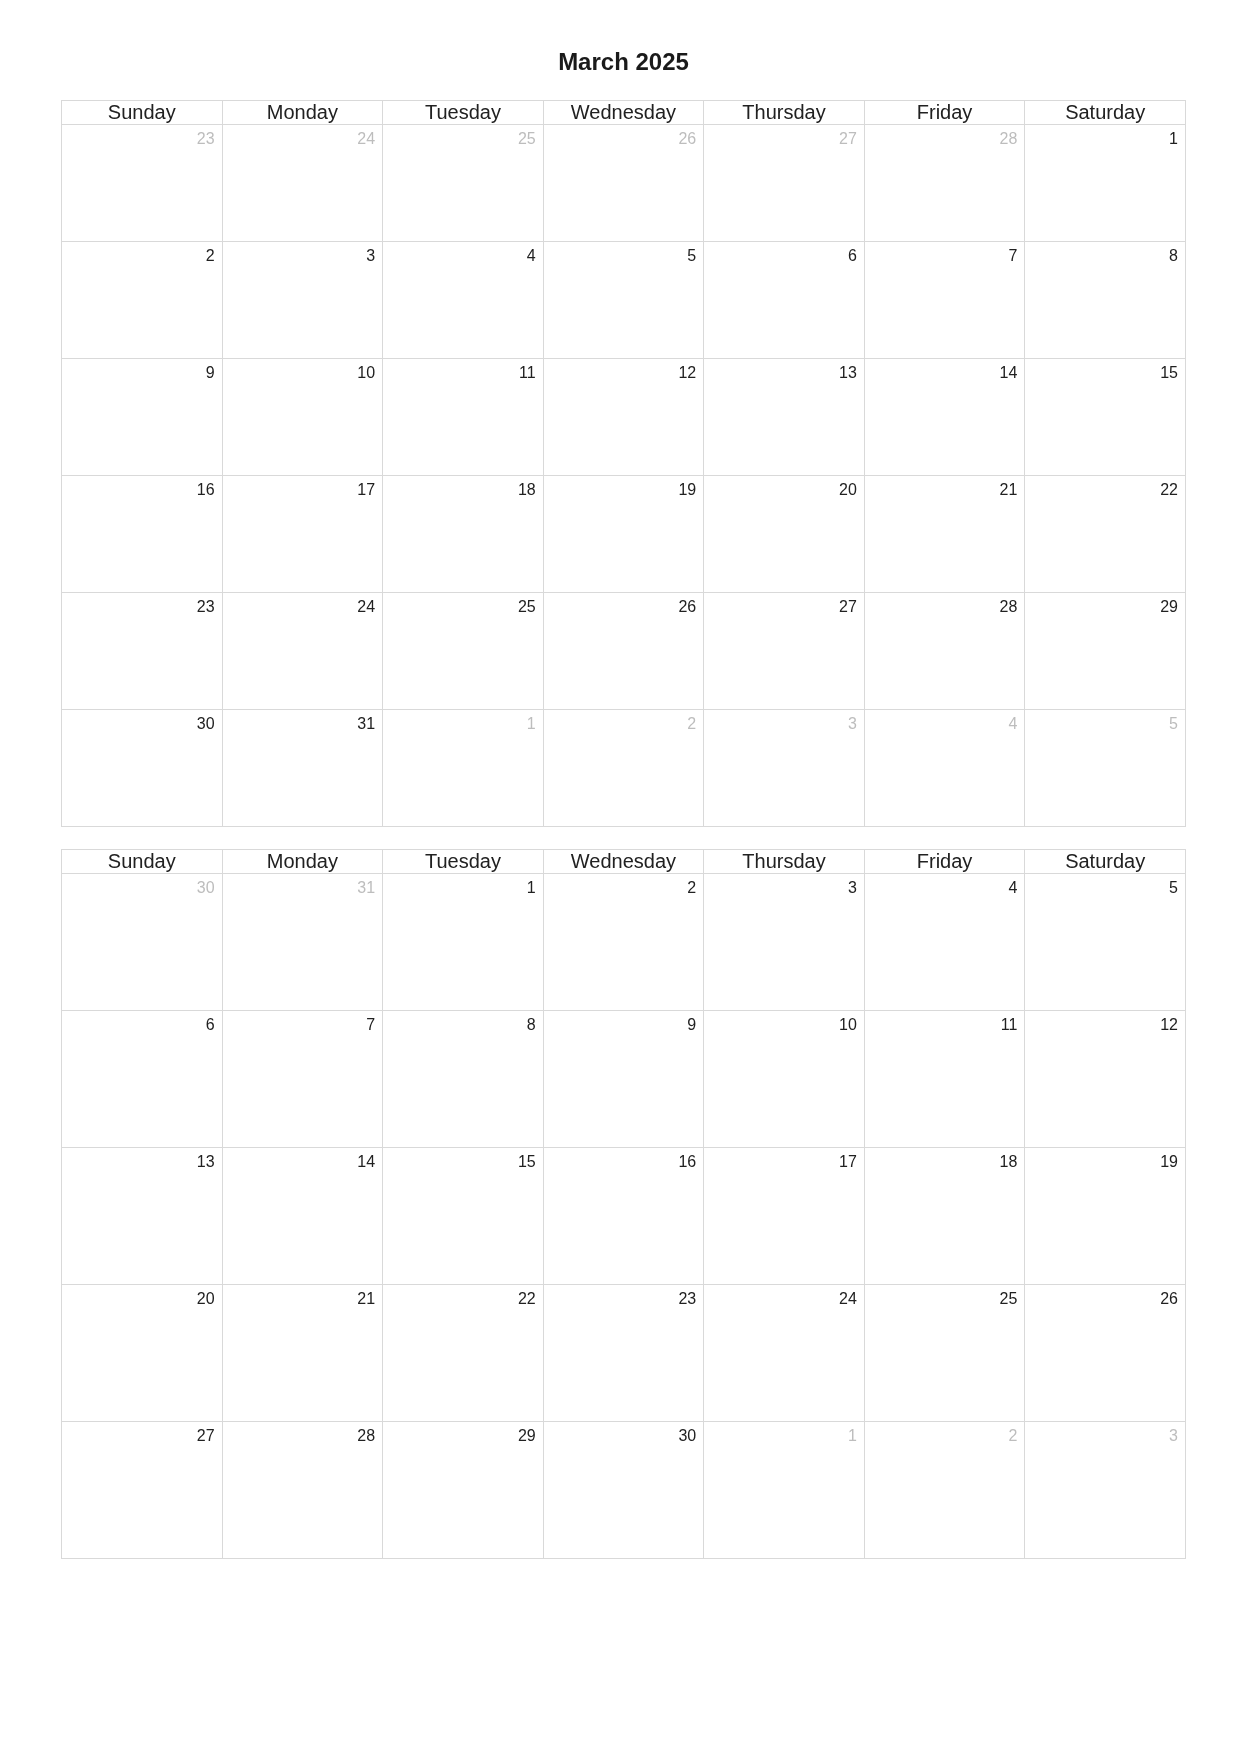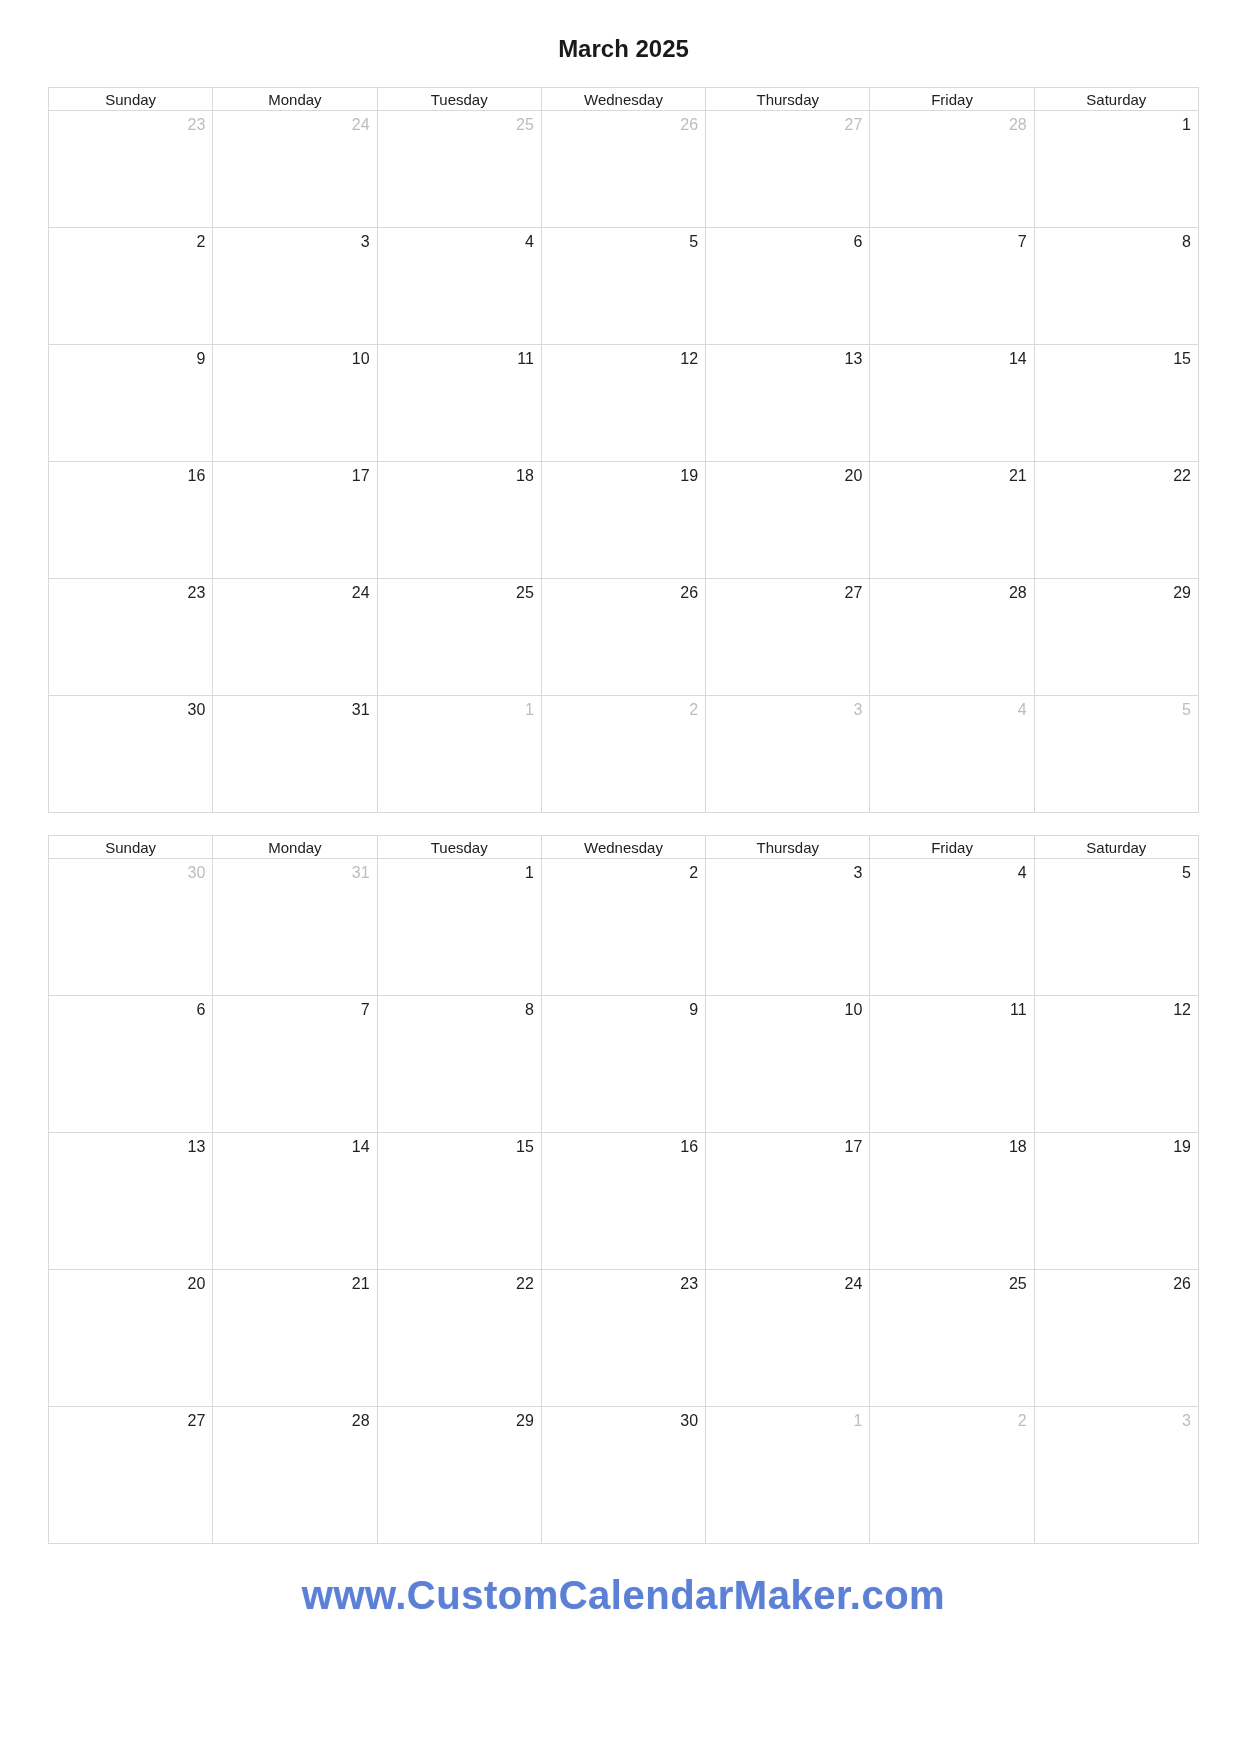--- a/index.html
+++ b/index.html
@@ -12,21 +12,21 @@
     height: 1755px;
     position: relative;
     font-family: "Liberation Sans", sans-serif;
     color: var(--day-text, #212121);
     overflow: hidden;
   }
   .page {
     padding-left: 45px;
     padding-right: 38px;
   }
-  .calendar { margin: 3px; }
+  .calendar { margin: 16px; }
   .cal-title {
     margin: 0;
     text-align: center;
     font-size: 24px;
     line-height: 28px;
     font-weight: 700;
     color: var(--title-text, #1a1a1a);
     letter-spacing: 0;
   }
   .cal-march .cal-title { padding-top: 32px; }
@@ -37,21 +37,21 @@
   table.grid {
     border-collapse: collapse;
     table-layout: fixed;
     width: 100%;
   }
   table.grid th, table.grid td {
     border: 1px solid var(--grid-border, #d9d9d9);
   }
   table.grid th {
     height: 22px;
-    font-size: 15px;
+    font-size: 20px;
     font-weight: 400;
     text-align: center;
     vertical-align: middle;
     color: var(--day-text, #212121);
     padding: 0;
   }
   table.grid td {
     vertical-align: top;
     text-align: right;
     padding: 4px 7px 0 0;
@@ -211,15 +211,14 @@
             <td><span class="daynum">29</span></td>
             <td><span class="daynum">30</span></td>
             <td class="muted"><span class="daynum">1</span></td>
             <td class="muted"><span class="daynum">2</span></td>
             <td class="muted"><span class="daynum">3</span></td>
           </tr>
         </tbody>
     </table>
   </section>
 
-  <footer class="watermark">www.CustomCalendarMaker.com</footer>
 
 </main>
 
 </body></html>

